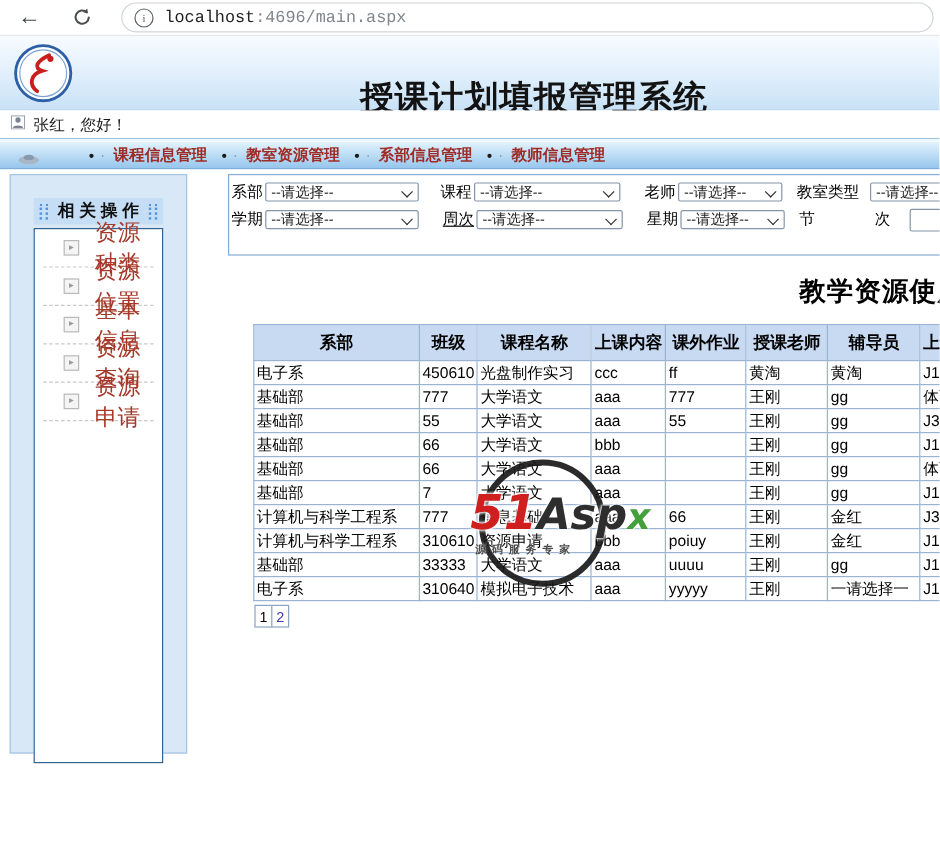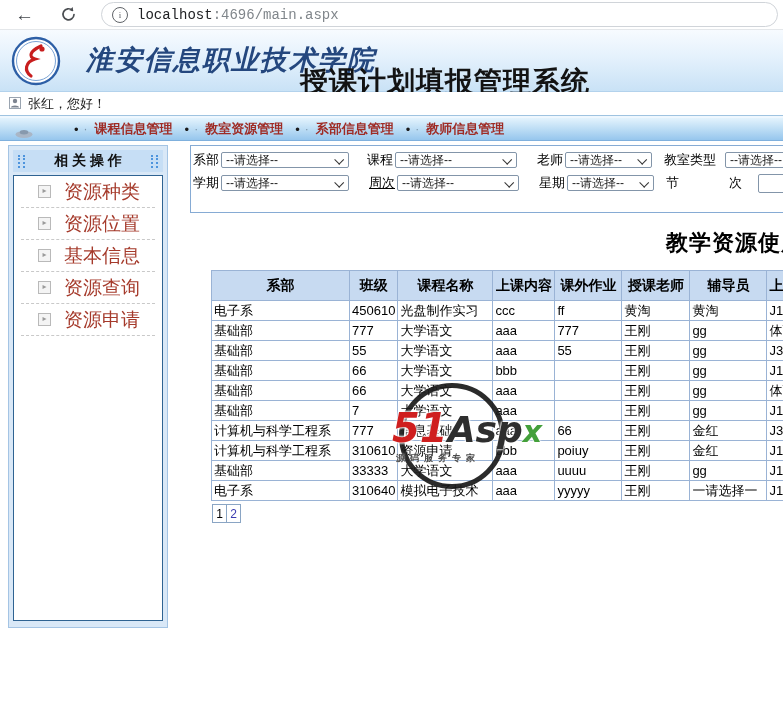--- a/index.html
+++ b/index.html
@@ -36,22 +36,22 @@
   
   #nav-bar{position:absolute;top:116px;left:0;width:783px;height:25px;
     background:linear-gradient(180deg,#e3f3fd 0%,#b9dbf4 55%,#96c6ed 100%);
     border-top:2px solid #eef7fe;border-bottom:1px solid #7fb0dd;box-sizing:border-box;}
   #nav-left-icon{position:absolute;left:14px;top:7px;}
   #nav-menu{position:absolute;left:62px;top:0;height:22px;display:flex;align-items:center;}
   .bullet{color:#1a1a1a;font-size:13px;margin:0 5px 0 12px;}
   .dash{color:#7d97ad;font-size:12px;margin-right:7px;}
   .nav-link{color:#9e2b25;font-size:13px;font-weight:bold;text-decoration:none;cursor:pointer;white-space:nowrap;}
   
-  #sidebar{position:absolute;left:8px;top:145px;width:160px;height:483px;background:#d9e8f7;
-    border:1px solid #a4c4e4;box-sizing:border-box;padding:4px;}
+  #sidebar{position:absolute;left:8px;top:145px;width:148px;height:483px;background:#d9e8f7;
+    border:1px solid #a4c4e4;box-sizing:border-box;padding:19px;}
   #sidebar-header{height:22px;background:#c6def5;display:flex;align-items:center;}
   .deco{width:3px;height:13px;border-left:2px dotted #4d94dd;border-right:2px dotted #4d94dd;margin:0 5px;}
   #sidebar-title{flex:1;text-align:center;font-weight:bold;font-size:14px;color:#101010;}
   #sidebar-body{margin-top:3px;background:#fff;border:1px solid #2f6392;height:446px;box-sizing:border-box;}
   .side-item{height:31px;display:flex;align-items:center;margin:0 7px;border-bottom:1px dashed #c9c9c9;
     gap:13px;padding-left:17px;cursor:pointer;}
   .side-icon{width:11px;height:11px;border:1px solid #b9b9b9;background:#f4f4f4;font-size:8px;
     color:#9a9a9a;line-height:10px;text-align:center;flex:none;}
   .side-label{color:#a53a2b;font-size:19px;}
   
@@ -113,21 +113,20 @@
 
 <div id="site-header">
   <span id="logo">
     <svg width="50" height="50" viewBox="0 0 50 50">
       <circle cx="25" cy="25" r="23" fill="#ffffff" stroke="#2d5fa6" stroke-width="2.4"></circle>
       <circle cx="25" cy="25" r="19.5" fill="none" stroke="#7aa3d4" stroke-width="1"></circle>
       <path d="M30 10 C19 15 17 21 24 23 C14 26 13 35 20 40" fill="none" stroke="#c81e1e" stroke-width="3.2" stroke-linecap="round"></path>
       <circle cx="31" cy="13" r="2.6" fill="#c81e1e"></circle>
     </svg>
   </span>
-  <span id="school-name">淮安信息职业技术学院</span>
   <span id="system-title">授课计划填报管理系统</span>
 </div>
 
 <div id="greeting-bar">
   <span>
     <svg width="12" height="12" viewBox="0 0 12 12">
       <rect x="0.5" y="0.5" width="11" height="11" fill="none" stroke="#9aa4b0" stroke-width="1"></rect>
       <circle cx="6" cy="4" r="2.2" fill="#7d8490"></circle>
       <path d="M1.8 10.6 C1.8 7.9 10.2 7.9 10.2 10.6 Z" fill="#7d8490"></path>
     </svg>

